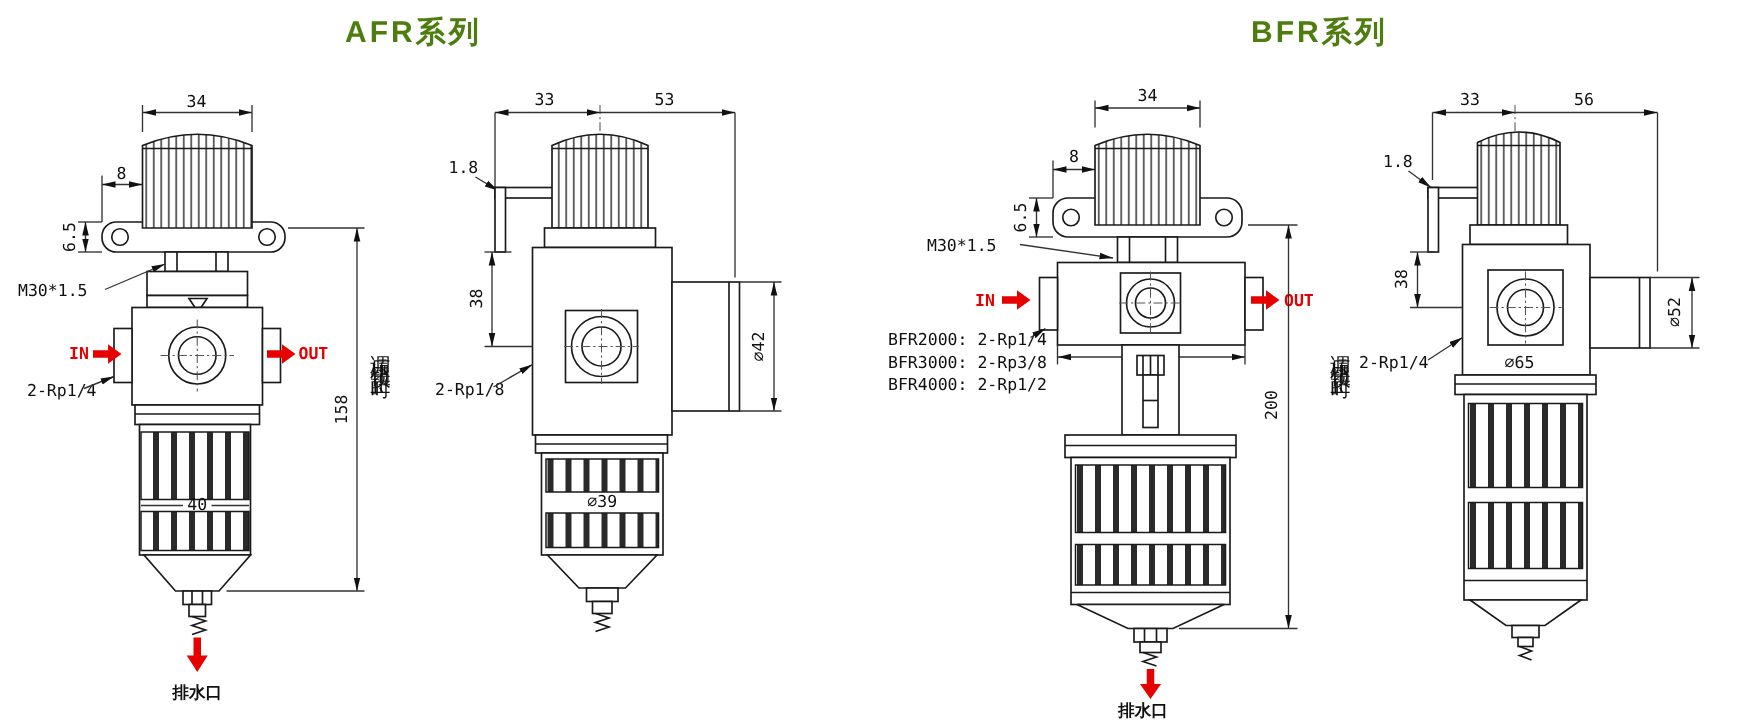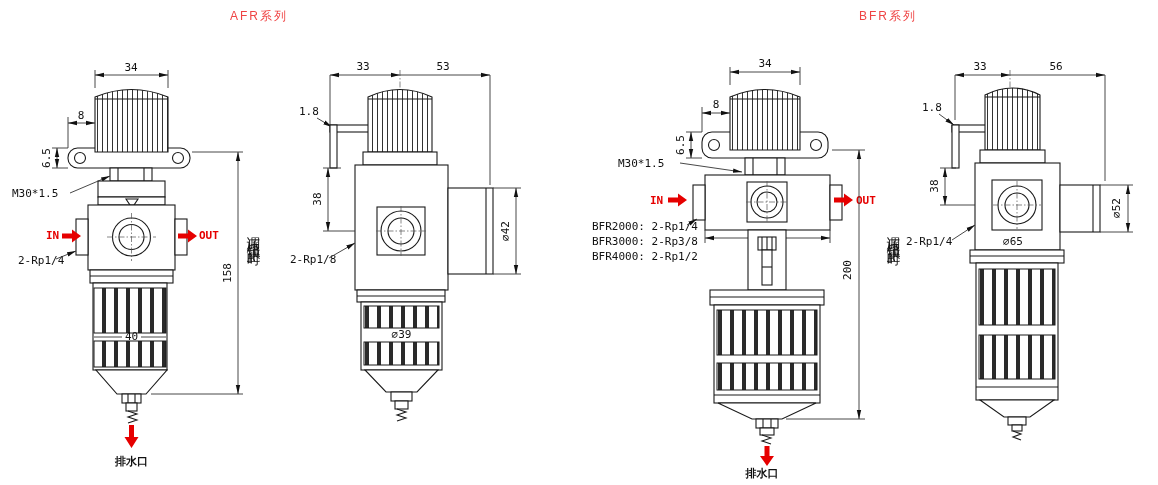--- a/index.html
+++ b/index.html
@@ -1,21 +1,21 @@
 <!DOCTYPE html>
 <html><head>
 <meta charset="utf-8">
 <style>
   html,body { margin:0; padding:0; background:#ffffff; }
   .canvas {
     position:relative; width:1158px; height:485px; background:#fff;
     font-family:"Liberation Sans", sans-serif; overflow:hidden;
   }
   .series-title {
-    position:absolute; font-size:12px; letter-spacing:2px; color:#ef4444; font-weight:400;
+    position:absolute; font-size:20px; letter-spacing:2px; color:#4d7c0f; font-weight:700;
   }
   .vnote {
     position:absolute; writing-mode:vertical-rl; text-orientation:upright;
     font-size:13.5px; letter-spacing:3px; color:#111; font-weight:500;
   }
   svg { position:absolute; overflow:visible; }
   svg text { font-family:"DejaVu Sans Mono", monospace; fill:#111; font-size:11px; }
   svg text.cjk { font-family:"Liberation Sans", sans-serif; font-weight:bold; }
   svg text.red { fill:#e60000; font-weight:bold; }
   .part   { stroke:#1a1a1a; stroke-width:1.1; fill:#ffffff; }
@@ -23,21 +23,21 @@
   .dim    { stroke:#333; stroke-width:0.9; fill:none; }
   .cl     { stroke:#555; stroke-width:0.7; fill:none; stroke-dasharray:6 2 1.5 2; }
   .redfill{ fill:#e60000; stroke:none; }
 </style>
 </head>
 <body>
 
 <div class="canvas">
 
   <div class="series-title" style="left:230px; top:8px;">AFR系列</div>
-  <div class="series-title" style="left:859px; top:8px;">BFR系列</div>
+  <div class="series-title" style="left:834px; top:8px;">BFR系列</div>
 
   <svg style="left:10px; top:45px;" width="280" height="435" viewBox="0 0 280 435">
     <defs>
       <marker id="arrA" viewBox="0 0 9 6" refX="9" refY="3" markerWidth="9" markerHeight="6" orient="auto-start-reverse" markerUnits="userSpaceOnUse">
         <path d="M0,0.8 L9,3 L0,5.2 Z" fill="#111"></path>
       </marker>
       <pattern id="knA" width="5" height="8" patternUnits="userSpaceOnUse">
         <rect width="5" height="8" fill="#fff"></rect>
           <line x1="2.5" y1="0" x2="2.5" y2="8" stroke="#333" stroke-width="1"></line>
       </pattern>

